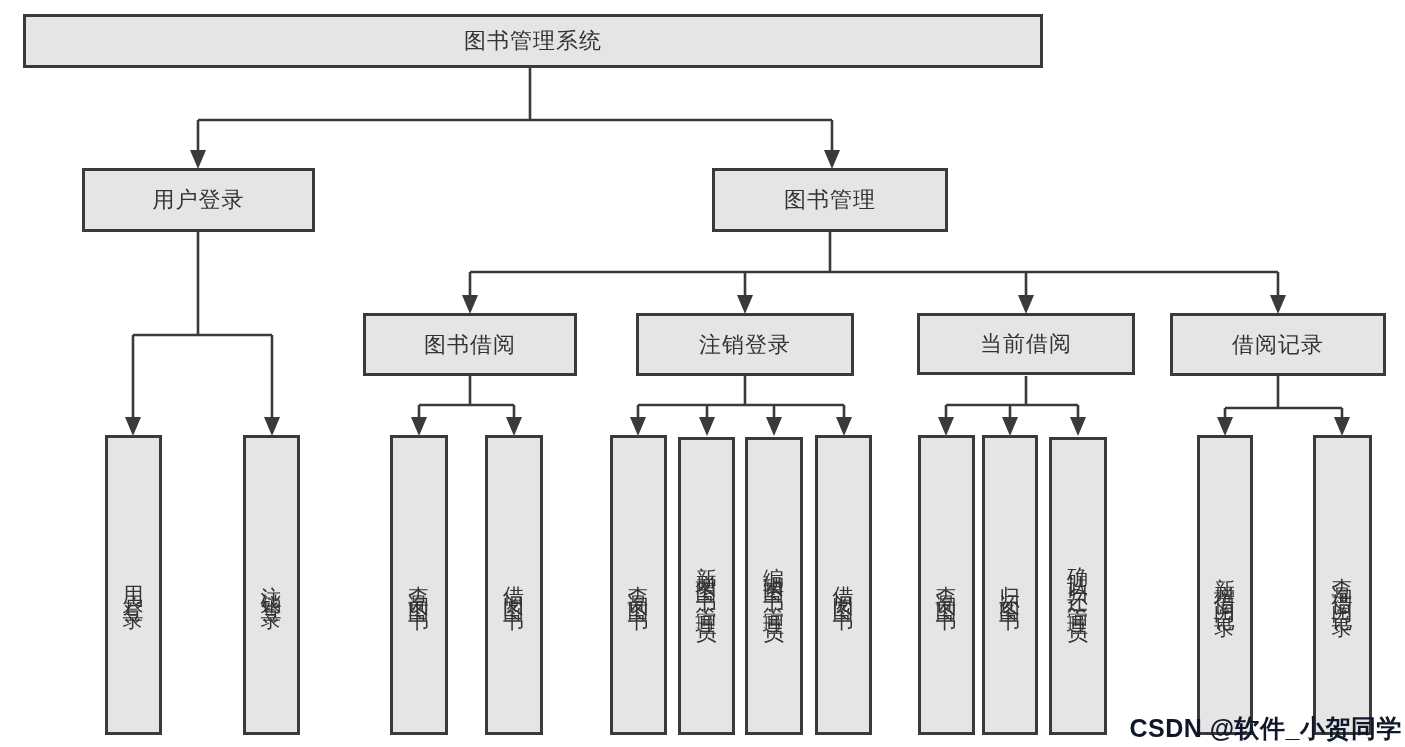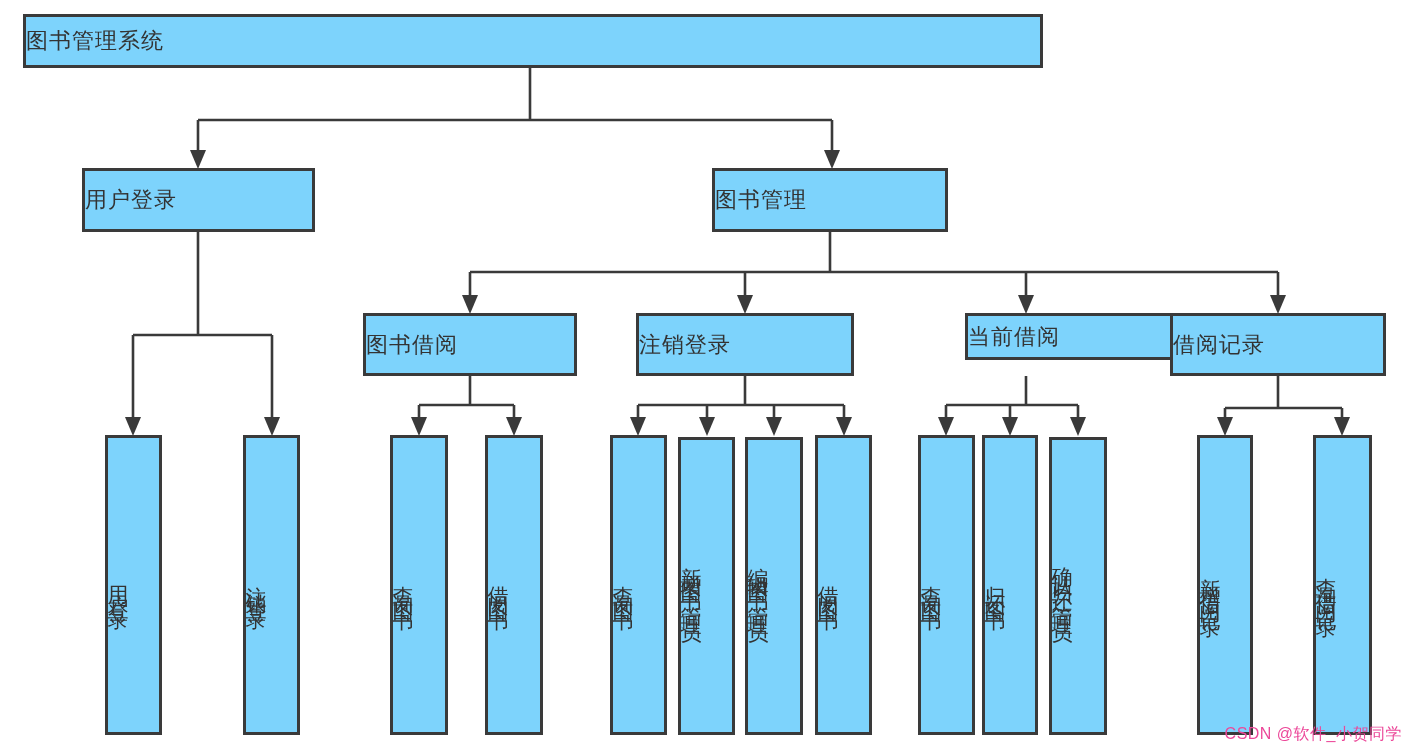--- a/index.html
+++ b/index.html
@@ -5,41 +5,41 @@
   html,body{margin:0;padding:0;background:#ffffff;}
   body{
     font-family:"Liberation Sans","DejaVu Sans",sans-serif;
     width:1405px;height:747px;position:relative;overflow:hidden;
     color:#333333;
   }
   .canvas{position:absolute;left:0;top:0;width:1405px;height:747px;}
   svg.wires{position:absolute;left:0;top:0;z-index:1;}
   .node{
     position:absolute;
-    background:#7dd3fc;
+    background:#e5e5e5;
     border:3px solid #3a3a3a;
     box-sizing:border-box;
-    display:flex;align-items:center;justify-content:flex-start;
+    display:flex;align-items:center;justify-content:center;
     z-index:2;
   }
   .hlabel{
     font-size:22px;letter-spacing:1px;color:#333333;white-space:nowrap;
   }
   .leaf .vlabel{
     writing-mode:vertical-rl;
     font-size:21px;
     letter-spacing:8px;
     color:#333333;
     line-height:1;
     white-space:nowrap;
   }
   .watermark{
     position:absolute;right:3px;bottom:2px;
-    font-size:16px;color:#ec4899;letter-spacing:0.5px;
-    z-index:5;white-space:nowrap;
+    font-size:25px;color:#0f172a;letter-spacing:0.5px;
+    z-index:5;white-space:nowrap;font-weight:bold;
   }
 </style>
 </head>
 <body>
 
 <div class="canvas">
 
   <svg class="wires" width="1405" height="747" viewBox="0 0 1405 747">
     <g stroke="#3a3a3a" stroke-width="2.6" fill="none">
 
@@ -90,21 +90,21 @@
   <div class="node" style="left:712px;top:168px;width:236px;height:64px">
     <span class="hlabel">图书管理</span>
   </div>
 
   <div class="node" style="left:363px;top:313px;width:214px;height:63px">
     <span class="hlabel">图书借阅</span>
   </div>
   <div class="node" style="left:636px;top:313px;width:218px;height:63px">
     <span class="hlabel">注销登录</span>
   </div>
-  <div class="node" style="left:965px;top:313px;width:218px;height:47px">
+  <div class="node" style="left:917px;top:313px;width:218px;height:62px">
     <span class="hlabel">当前借阅</span>
   </div>
   <div class="node" style="left:1170px;top:313px;width:216px;height:63px">
     <span class="hlabel">借阅记录</span>
   </div>
 
   <div class="node leaf" style="left:105px;top:435px;width:57px;height:300px">
     <span class="vlabel">用户登录</span>
   </div>
   <div class="node leaf" style="left:243px;top:435px;width:57px;height:300px">

